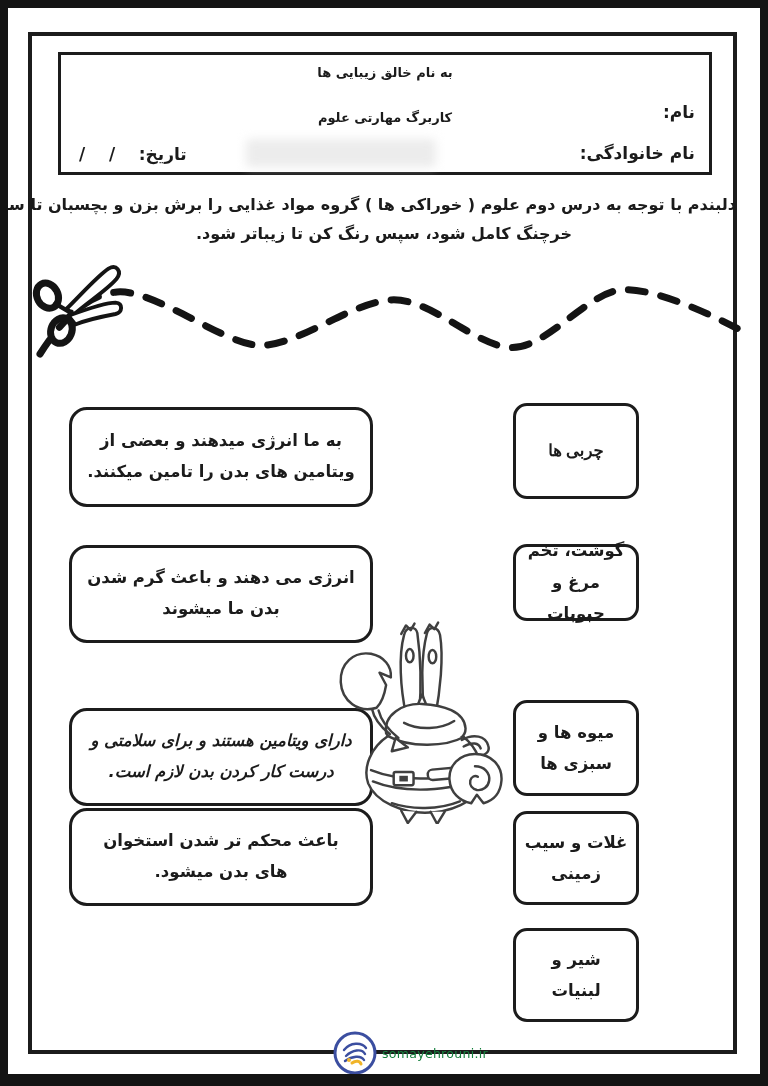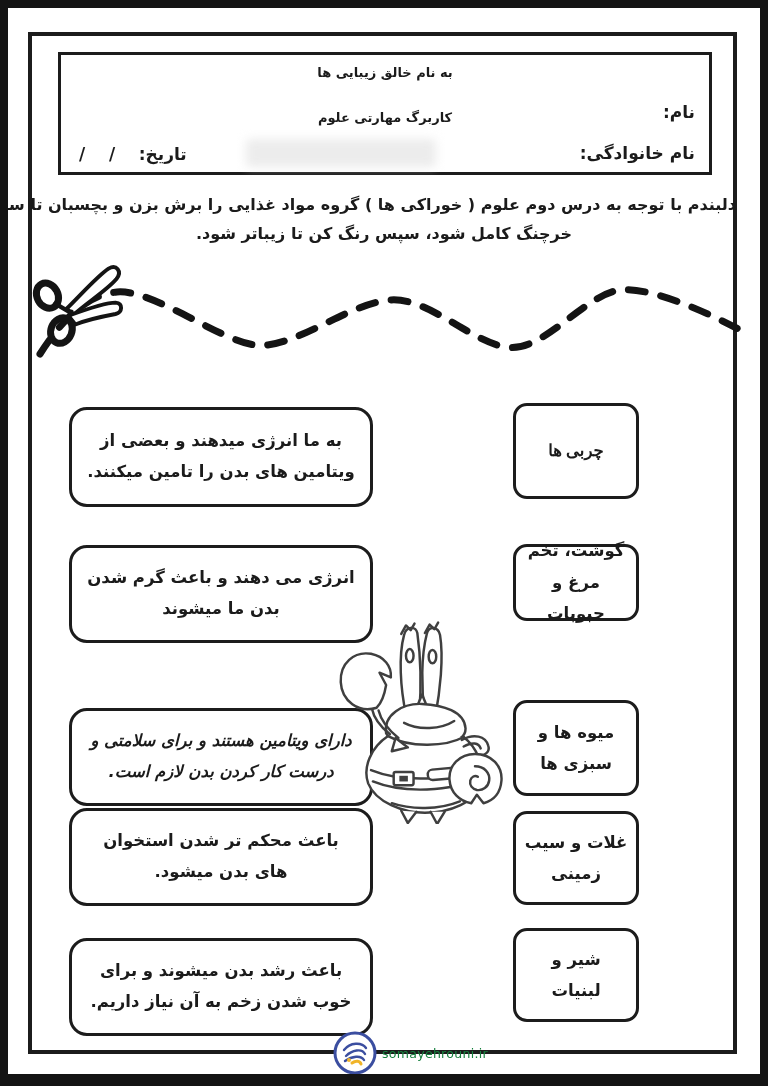--- a/index.html
+++ b/index.html
@@ -109,23 +109,20 @@
   </div>
   <div class="desc-box d2">
     <span>انرژی می دهند و باعث گرم شدن بدن ما میشوند</span>
   </div>
   <div class="desc-box d3">
     <span>دارای ویتامین هستند و برای سلامتی و درست کار کردن بدن لازم است.</span>
   </div>
   <div class="desc-box d4">
     <span>باعث محکم تر شدن استخوان های بدن میشود.</span>
   </div>
-  <div class="desc-box d5">
-    <span>باعث رشد بدن میشوند و برای خوب شدن زخم به آن نیاز داریم.</span>
-  </div>
 
   <div class="group-box g1">
     <span>چربی ها</span>
   </div>
   <div class="group-box g2">
     <span>گوشت، تخم مرغ و حبوبات</span>
   </div>
   <div class="group-box g3">
     <span>میوه ها و سبزی ها</span>
   </div>

